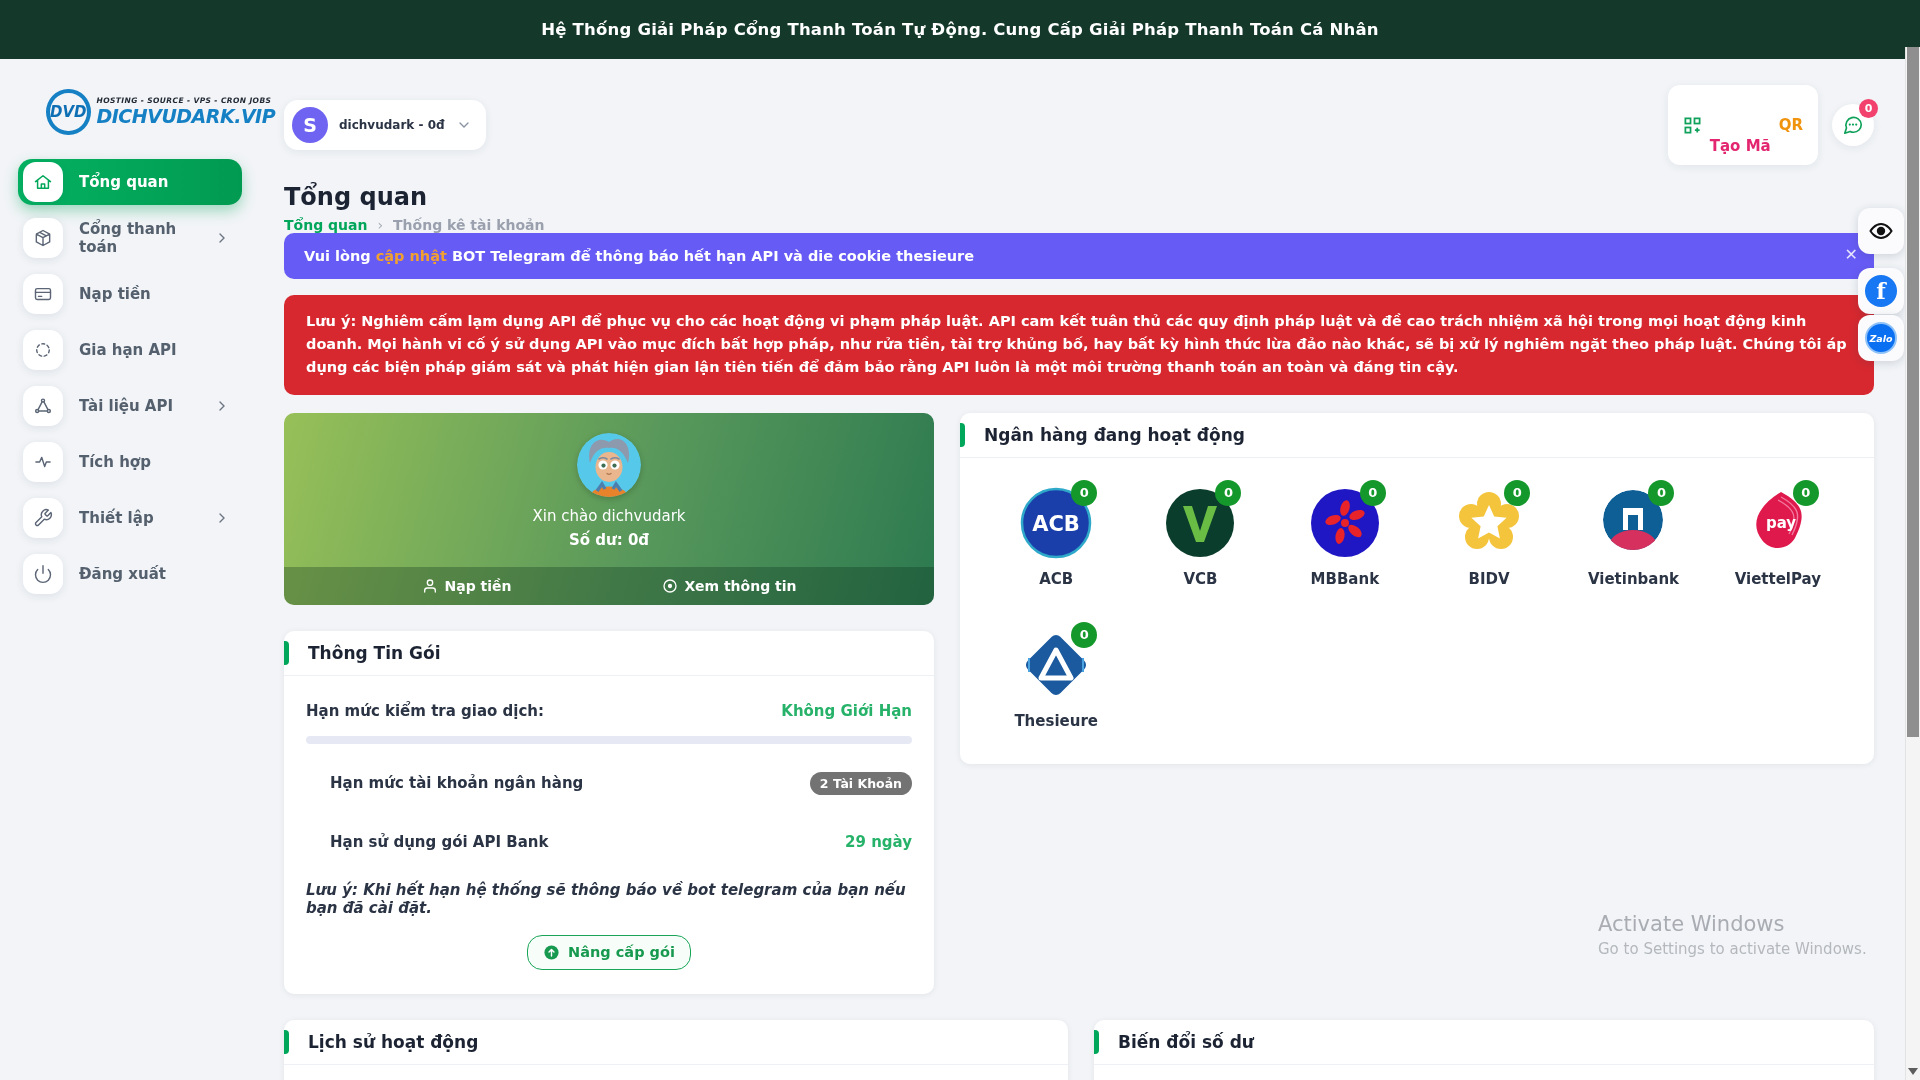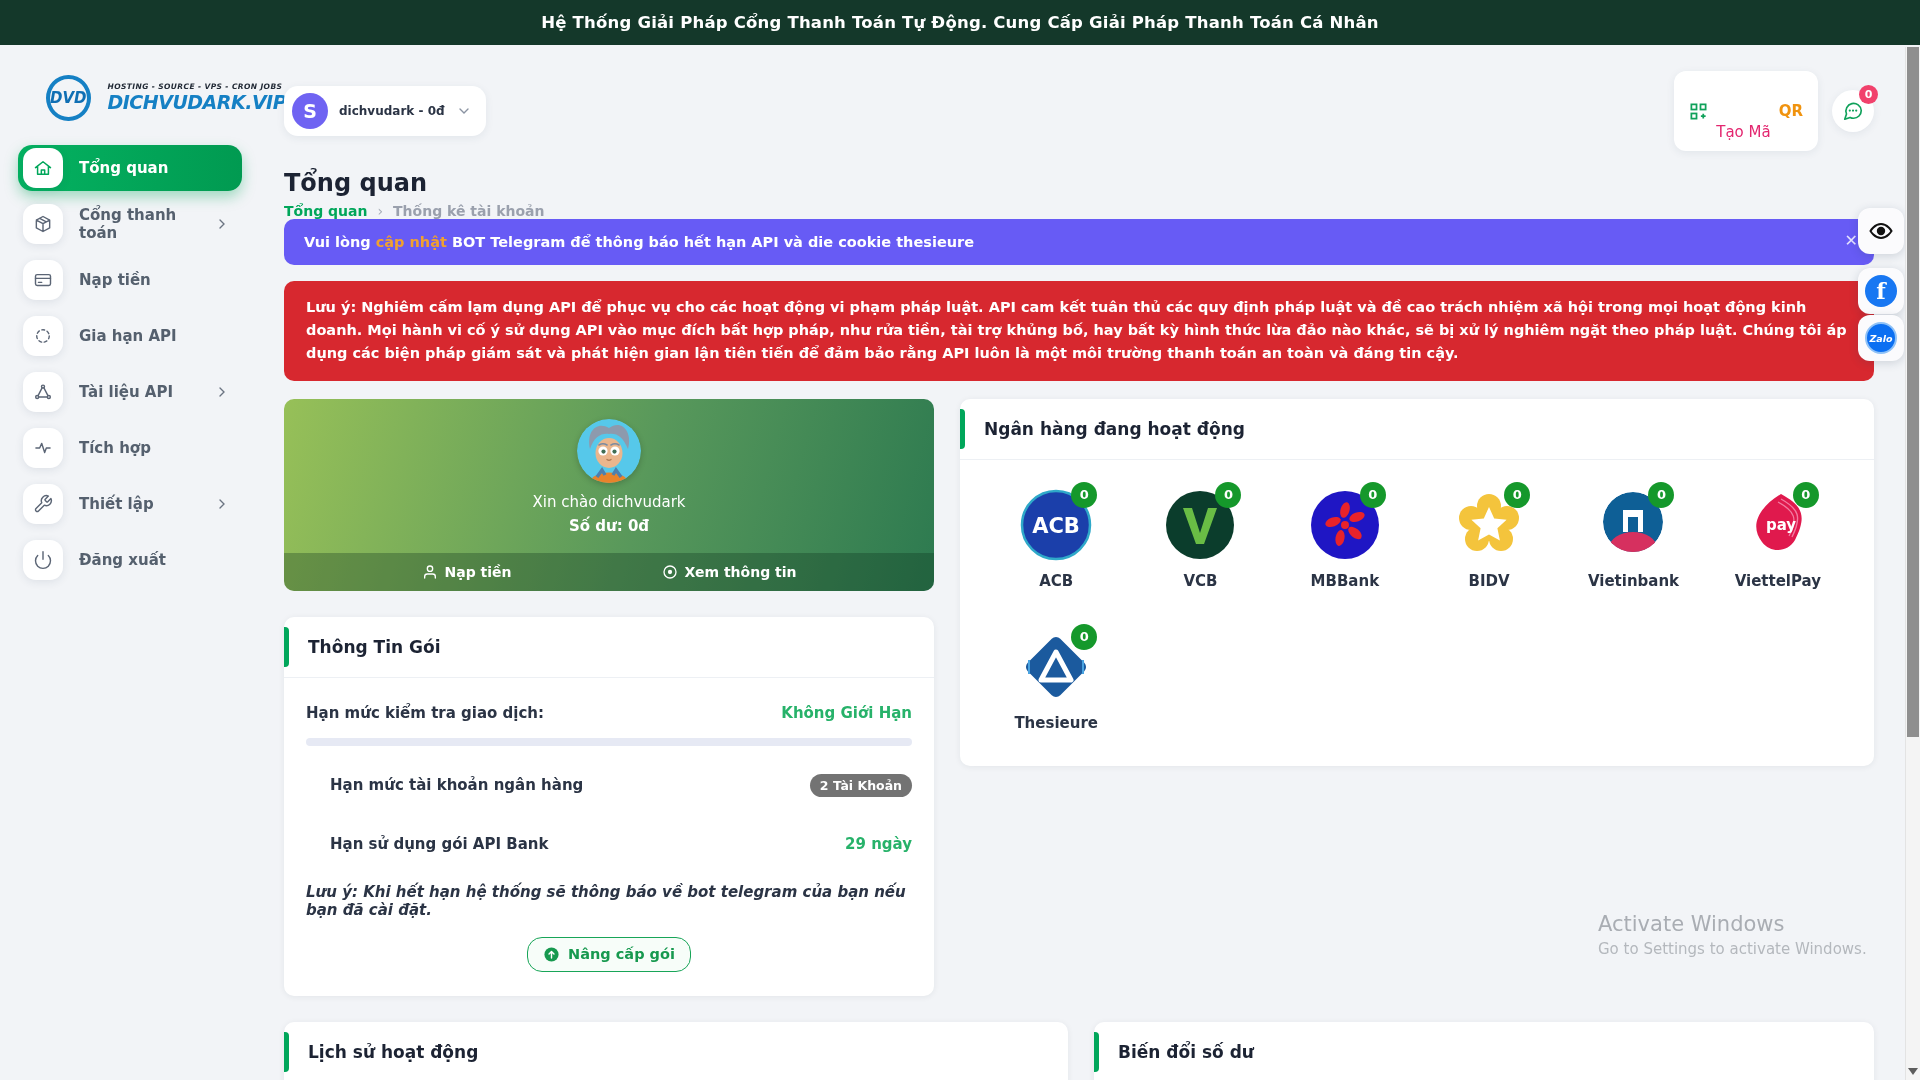--- a/index.html
+++ b/index.html
@@ -1,29 +1,29 @@
 <!DOCTYPE html>
 <html><head>
 <meta charset="utf-8">
 <style>
   * { margin:0; padding:0; box-sizing:border-box; }
   html,body { width:1920px; height:1080px; overflow:hidden; background:#f2f4f7;
               font-family:"DejaVu Sans","Liberation Sans",sans-serif; }
 
   
-  .topbar { height:45px; background:#14382a; display:flex; align-items:center; justify-content:center; }
+  .topbar { height:59px; background:#14382a; display:flex; align-items:center; justify-content:center; }
   .topbar-title { color:#ffffff; font-size:16.5px; font-weight:bold; letter-spacing:.2px; }
 
   
   .app { display:flex; height:1033px; }
   .sidebar { width:258px; flex:0 0 258px; padding:22px 16px 0 18px; }
   .main { flex:1; padding:0 46px 0 26px; position:relative; }
 
   
-  .logo { display:flex; align-items:center; gap:17px; padding:8px 0 18px 28px; }
+  .logo { display:flex; align-items:center; gap:6px; padding:8px 0 18px 28px; }
   .logo-dvd { width:46px; height:46px; border:4px solid #1580c4; border-radius:50%;
               display:flex; align-items:center; justify-content:center;
               color:#0f6fb4; font-weight:bold; font-size:15px; font-style:italic; }
   .logo-right { display:flex; flex-direction:column; line-height:1.1; }
   .logo-tagline { font-size:7.5px; font-weight:bold; color:#222a36; letter-spacing:.4px; font-style:italic; }
   .logo-brand { font-size:19px; font-weight:bold; font-style:italic; color:#1580c4; letter-spacing:-.5px; }
 
   
   .nav { display:flex; flex-direction:column; gap:10px; margin-top:6px; }
   .nav-item { display:flex; align-items:center; height:46px; border-radius:14px; padding:0 12px 0 5px; cursor:pointer; }
@@ -37,21 +37,21 @@
   
   .main-header { display:flex; align-items:center; justify-content:space-between; margin-top:26px; }
   .user-pill { background:#ffffff; border-radius:14px; box-shadow:0 2px 8px rgba(40,60,90,.08);
                display:flex; align-items:center; gap:11px; padding:7px 14px 7px 8px; cursor:pointer; }
   .avatar { width:36px; height:36px; border-radius:50%; background:#6f63f2; color:#fff;
             display:flex; align-items:center; justify-content:center; font-size:19px; font-weight:bold; }
   .user-name { font-size:12px; font-weight:bold; color:#2b3445; }
   .hdr-right { display:flex; align-items:center; gap:14px; }
   .qr-btn { background:#ffffff; border-radius:12px; box-shadow:0 2px 8px rgba(40,60,90,.08);
             display:flex; align-items:center; gap:8px; padding:10px 15px; cursor:pointer; }
-  .qr-t1 { color:#e3266f; font-weight:normal; font-size:15px;margin-top:42px; }
+  .qr-t1 { color:#e3266f; font-weight:bold; font-size:15px;margin-top:42px; }
   .qr-t2 { color:#f0930f; font-weight:bold; font-size:15px; }
   .chat-btn { position:relative; width:42px; height:42px; background:#ffffff; border-radius:50%;
               box-shadow:0 2px 8px rgba(40,60,90,.08); display:flex; align-items:center; justify-content:center; cursor:pointer; }
   .chat-badge { position:absolute; top:-5px; right:-4px; min-width:19px; height:19px; border-radius:10px;
                 background:#f1416c; color:#fff; font-size:11px; font-weight:bold;
                 display:flex; align-items:center; justify-content:center; padding:0 5px; }
 
   
   .page-title { margin-top:18px; font-size:24px; font-weight:bold; color:#1c2333; }
   .breadcrumb { margin-top:6px; display:flex; align-items:center; gap:10px; font-size:14px; }
@@ -62,21 +62,21 @@
   
   .alert-purple { background:#675bf5; border-radius:10px; padding:15px 46px 15px 20px;
                   color:#ffffff; font-size:14.5px; font-weight:bold; position:relative; }
   .alert-purple .lnk { color:#f0a030; cursor:pointer; }
   .alert-close { position:absolute; right:16px; top:12px; color:#e6e4ff; font-size:16px; cursor:pointer; font-weight:normal; }
   .alert-red { margin-top:16px; background:#d7282f; border-radius:10px; padding:15px 22px;
                color:#ffffff; font-size:14.5px; font-weight:bold; line-height:1.6; }
 
   
   .card { background:#ffffff; border-radius:10px; box-shadow:0 1px 6px rgba(30,40,60,.07); }
-  .card-head { position:relative; padding:20px 24px; }
+  .card-head { position:relative; padding:12px 24px; }
   .card-head::before { content:""; position:absolute; left:0; top:10px; bottom:10px; width:5px;
                        background:#00a65a; border-radius:0 4px 4px 0; }
   .card-title { font-size:17px; font-weight:bold; color:#1c2333; }
   .card-div { height:1px; background:#edf0f4; }
 
   
   .grid1 { display:grid; grid-template-columns:650px 1fr; gap:26px; margin-top:18px; }
 
   
   .welcome { border-radius:10px; overflow:hidden; position:relative; height:192px;

